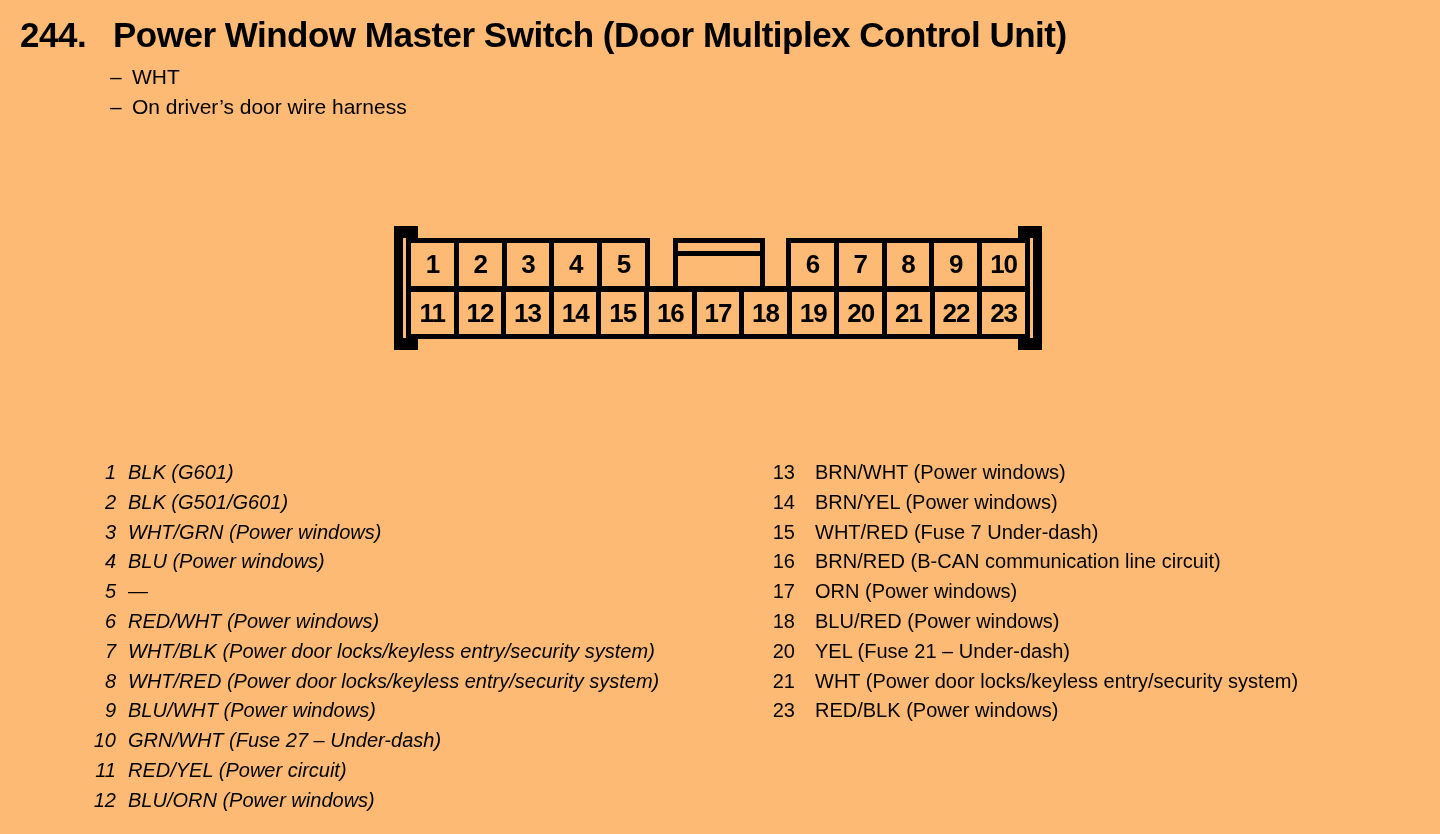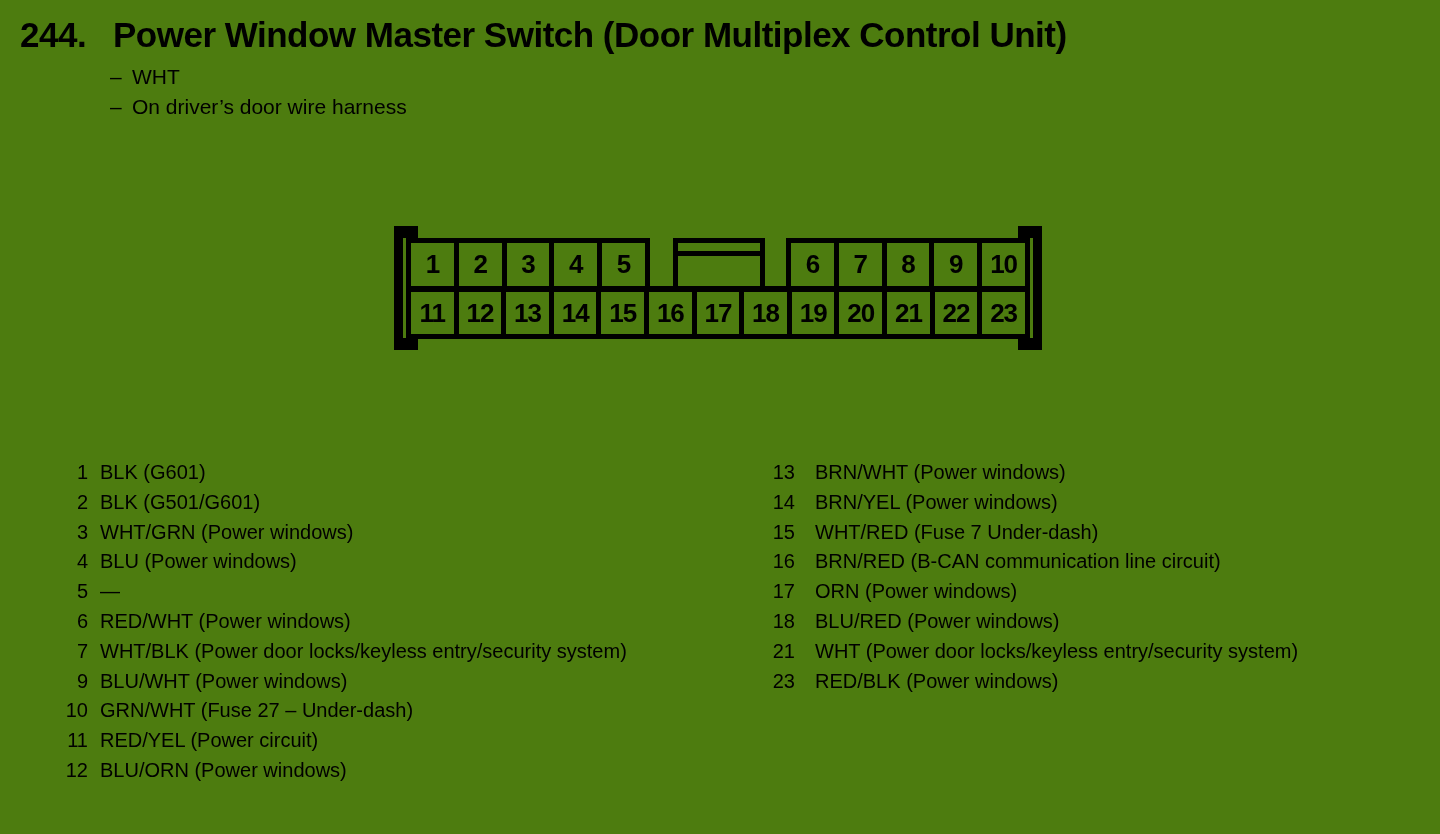--- a/index.html
+++ b/index.html
@@ -6,21 +6,21 @@
   * { margin: 0; padding: 0; box-sizing: border-box; }
   html, body { background: #ffffff; }
   body {
     font-family: "Liberation Sans", sans-serif;
     color: #000000;
     width: 1440px;
     height: 834px;
     position: relative;
     overflow: hidden;
   }
-  .page { position: absolute; inset: 0; background: #4d7c0f; }
+  .page { position: absolute; inset: 0; background: #fdba74; }
 
   
   .heading {
     position: absolute;
     left: 20px;
     top: 13px;
     font-weight: bold;
     font-size: 35px;
     line-height: 44px;
     letter-spacing: -0.5px;
@@ -123,21 +123,21 @@
     letter-spacing: -1px;
   }
   .pin-cell:first-child { border-left: none; }
 
   
   .pin-col {
     position: absolute;
     top: 458px;
     font-size: 20px;
   }
-  .pin-col-left  { left: 60px; }
+  .pin-col-left  { left: 88px; font-style: italic; }
   .pin-col-right { left: 769px; }
   .pin-row {
     height: 29.8px;
     line-height: 29.8px;
     white-space: nowrap;
   }
   .pin-num {
     display: inline-block;
     text-align: right;
     vertical-align: top;
@@ -204,30 +204,32 @@
   </div>
 
   <div class="pin-col pin-col-left">
     <div class="pin-row"><span class="pin-num">1</span><span class="pin-desc">BLK (G601)</span></div>
     <div class="pin-row"><span class="pin-num">2</span><span class="pin-desc">BLK (G501/G601)</span></div>
     <div class="pin-row"><span class="pin-num">3</span><span class="pin-desc">WHT/GRN (Power windows)</span></div>
     <div class="pin-row"><span class="pin-num">4</span><span class="pin-desc">BLU (Power windows)</span></div>
     <div class="pin-row"><span class="pin-num">5</span><span class="pin-desc">—</span></div>
     <div class="pin-row"><span class="pin-num">6</span><span class="pin-desc">RED/WHT (Power windows)</span></div>
     <div class="pin-row"><span class="pin-num">7</span><span class="pin-desc">WHT/BLK (Power door locks/keyless entry/security system)</span></div>
+    <div class="pin-row"><span class="pin-num">8</span><span class="pin-desc">WHT/RED (Power door locks/keyless entry/security system)</span></div>
     <div class="pin-row"><span class="pin-num">9</span><span class="pin-desc">BLU/WHT (Power windows)</span></div>
     <div class="pin-row"><span class="pin-num">10</span><span class="pin-desc">GRN/WHT (Fuse 27 – Under-dash)</span></div>
     <div class="pin-row"><span class="pin-num">11</span><span class="pin-desc">RED/YEL (Power circuit)</span></div>
     <div class="pin-row"><span class="pin-num">12</span><span class="pin-desc">BLU/ORN (Power windows)</span></div>
   </div>
 
   <div class="pin-col pin-col-right">
     <div class="pin-row"><span class="pin-num">13</span><span class="pin-desc">BRN/WHT (Power windows)</span></div>
     <div class="pin-row"><span class="pin-num">14</span><span class="pin-desc">BRN/YEL (Power windows)</span></div>
     <div class="pin-row"><span class="pin-num">15</span><span class="pin-desc">WHT/RED (Fuse 7 Under-dash)</span></div>
     <div class="pin-row"><span class="pin-num">16</span><span class="pin-desc">BRN/RED (B-CAN communication line circuit)</span></div>
     <div class="pin-row"><span class="pin-num">17</span><span class="pin-desc">ORN (Power windows)</span></div>
     <div class="pin-row"><span class="pin-num">18</span><span class="pin-desc">BLU/RED (Power windows)</span></div>
+    <div class="pin-row"><span class="pin-num">20</span><span class="pin-desc">YEL (Fuse 21 – Under-dash)</span></div>
     <div class="pin-row"><span class="pin-num">21</span><span class="pin-desc">WHT (Power door locks/keyless entry/security system)</span></div>
     <div class="pin-row"><span class="pin-num">23</span><span class="pin-desc">RED/BLK (Power windows)</span></div>
   </div>
 
 </div>
 
 </body></html>

